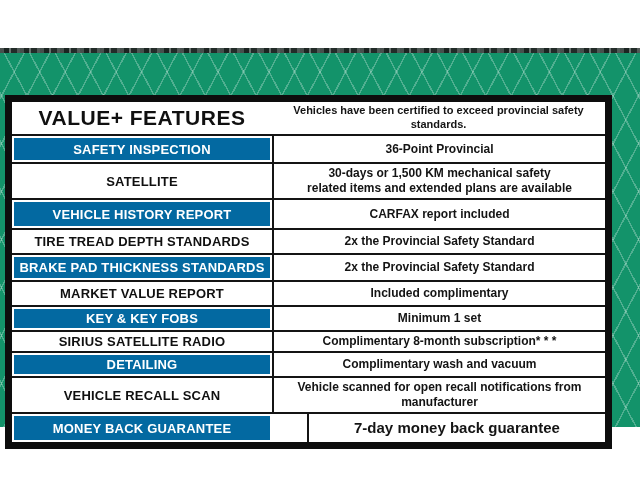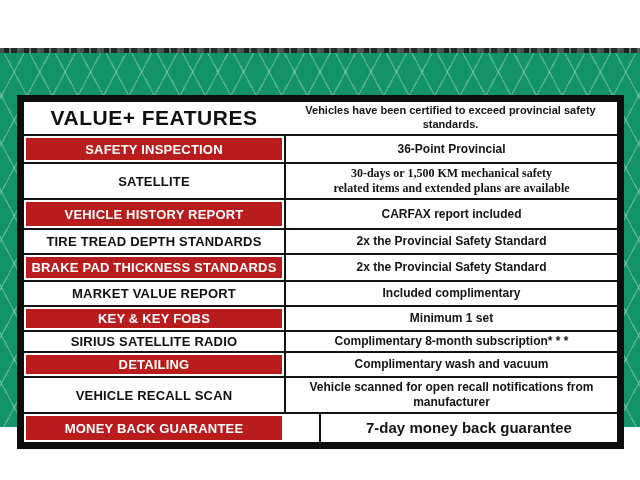--- a/index.html
+++ b/index.html
@@ -30,21 +30,21 @@
     width: 640px; height: 5px;
     background: repeating-linear-gradient(90deg,
       #4a4a4a 0 4px, #1b1b1b 4px 9px, #6e6e6e 9px 11px,
       #232323 11px 17px, #555555 17px 20px);
     opacity: 0.92;
   }
 
   
   .value-table {
     position: absolute;
-    left: 17px; top: 95px;
+    left: 5px; top: 95px;
     width: 607px;
     box-sizing: border-box;
     border: 7px solid #0d0d0d;
     background: #ffffff;
   }
   .t-row {
     display: flex;
     align-items: stretch;
     border-top: 2px solid #141414;
   }
@@ -56,21 +56,21 @@
     align-items: center;
     justify-content: center;
     text-align: center;
     font-weight: bold;
     font-size: 13px;
     letter-spacing: 0.2px;
     color: #101010;
     padding: 2px 4px;
   }
   .feature-col.black {
-    background: #b91c1c;
+    background: #0369a1;
     color: #ffffff;
     border: 2px solid #ffffff;
   }
   .value-col {
     flex: 1;
     box-sizing: border-box;
     border-left: 2px solid #141414;
     display: flex;
     align-items: center;
     justify-content: center;
@@ -79,21 +79,21 @@
     font-size: 12px;
     color: #141414;
     padding: 2px 10px;
     line-height: 1.25;
   }
   .t-row.header .value-col { border-left: none; font-size: 11px; }
   .title-cell {
     font-size: 21px;
     letter-spacing: 0.5px;
   }
-  .prewrap { white-space: pre-line; font-family: Liberation Serif, serif; }
+  .prewrap { white-space: pre-line; }
   .big-value { font-size: 15px; margin-left: 35px; }
 </style>
 </head>
 <body>
 
 <div class="stage">
 
   <div class="green-banner"></div>
   <div class="torn-edge"></div>
 

